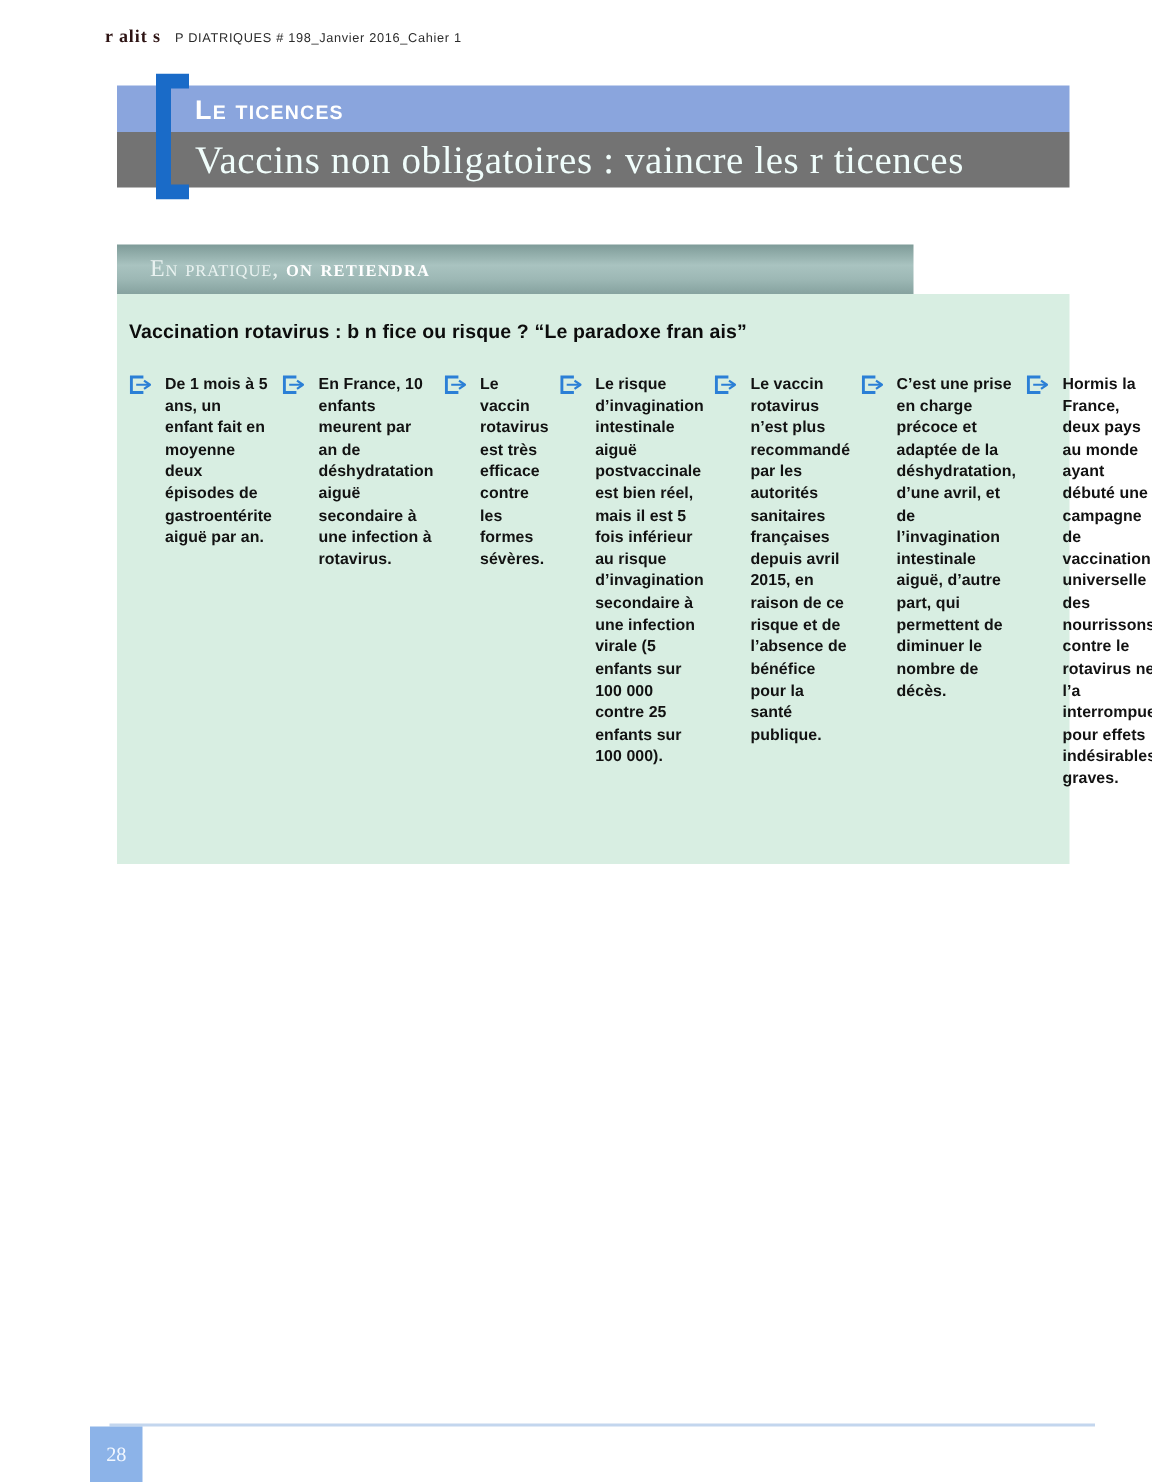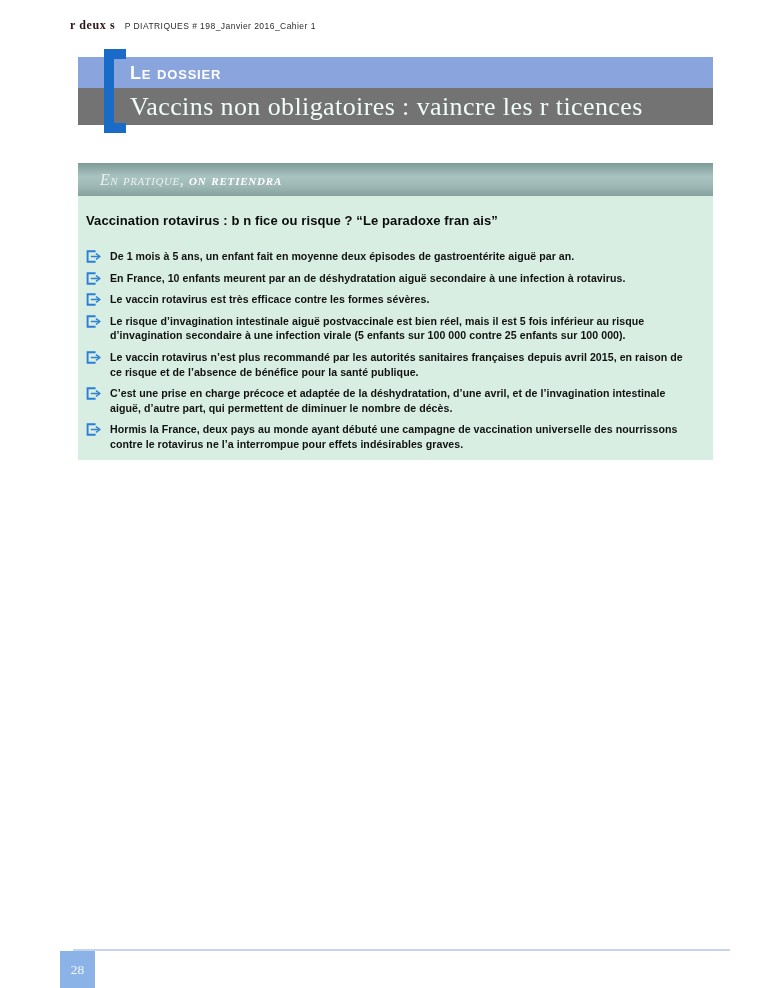--- a/index.html
+++ b/index.html
@@ -33,74 +33,74 @@
     box-sizing:border-box;
   }
   .title-bar .dossier-title{
     font-family:"Liberation Serif",serif;font-size:26px;color:#f0fdfb;
     letter-spacing:.4px;white-space:nowrap;line-height:1;
   }
   .bracket{position:absolute;left:26px;top:-8px;width:22px;height:84px;}
 
   
   .practice-bar{
-    position:absolute;left:78px;top:163px;width:635px;height:33px;box-sizing:border-box;
+    position:absolute;left:78px;top:163px;width:531px;height:33px;box-sizing:border-box;
     background:linear-gradient(180deg,#7e9b98 0%,#a9c3c0 42%,#9db8b5 70%,#86a29f 100%);
-    display:flex;align-items:center;padding-left:22px;font-style:italic;
+    display:flex;align-items:center;padding-left:22px;
   }
   .practice-bar .lead{
     font-family:"Liberation Serif",serif;font-variant:small-caps;font-size:16px;
     color:#e9f2f0;letter-spacing:.6px;white-space:pre;
   }
   .practice-bar .emphasis{
     font-family:"Liberation Serif",serif;font-variant:small-caps;font-weight:bold;
     font-size:16px;color:#ffffff;letter-spacing:.8px;
   }
   .practice-triangle{
     position:absolute;left:60px;top:33px;width:0;height:0;
     border-left:17px solid transparent;border-right:17px solid transparent;
     border-top:13px solid #7d9a97;
   }
 
   
   .summary-box{
-    position:absolute;left:78px;top:196px;width:635px;height:264px;box-sizing:border-box;
+    position:absolute;left:78px;top:196px;width:635px;height:380px;box-sizing:border-box;
     background:#d8eee2;padding:17px 16px 14px 8px;
   }
   .summary-title{
     font-size:13px;font-weight:bold;color:#0c0c0c;margin:0 0 21px 0;letter-spacing:.1px;
   }
-  .summary-list{list-style:none;margin:0;padding:0;display:flex;flex-direction:column;gap:7px;}
+  .summary-list{list-style:none;margin:0;padding:0;display:flex;flex-direction:row;gap:7px;}
   .summary-item{display:flex;align-items:flex-start;gap:8px;}
   .bullet-icon{flex:0 0 auto;width:16px;height:13px;margin-top:1px;}
   .bullet-text{
     font-size:10.6px;font-weight:bold;color:#121212;line-height:1.38;letter-spacing:.05px;
   }
 
   
   .footer-line{position:absolute;left:73px;top:949px;width:657px;height:2px;background:#c3d6ee;}
   .page-square{
     position:absolute;left:60px;top:951px;width:35px;height:37px;background:#8cb3e8;
     display:flex;justify-content:center;align-items:center;
     font-family:"Liberation Serif",serif;font-size:13.5px;color:#f3f8ff;
   }
 </style>
 </head>
 <body>
 
 <div id="page">
 
   <div class="masthead">
-    <span class="brand">r deux s</span>
+    <span class="brand">r alit s</span>
     <span class="issue">P DIATRIQUES # 198_Janvier 2016_Cahier 1</span>
   </div>
 
   <div class="dossier">
     <div class="kicker-bar">
-      <span class="kicker">Le dossier</span>
+      <span class="kicker">Le ticences</span>
     </div>
     <div class="title-bar">
       <span class="dossier-title">Vaccins non obligatoires : vaincre les r ticences</span>
     </div>
     <svg class="bracket" viewBox="0 0 22 84" aria-hidden="true">
       <path d="M22 0 H0 V84 H22 V74 H10 V10 H22 Z" fill="#1a6bc8"></path>
     </svg>
   </div>
 
   <div class="practice-bar">

